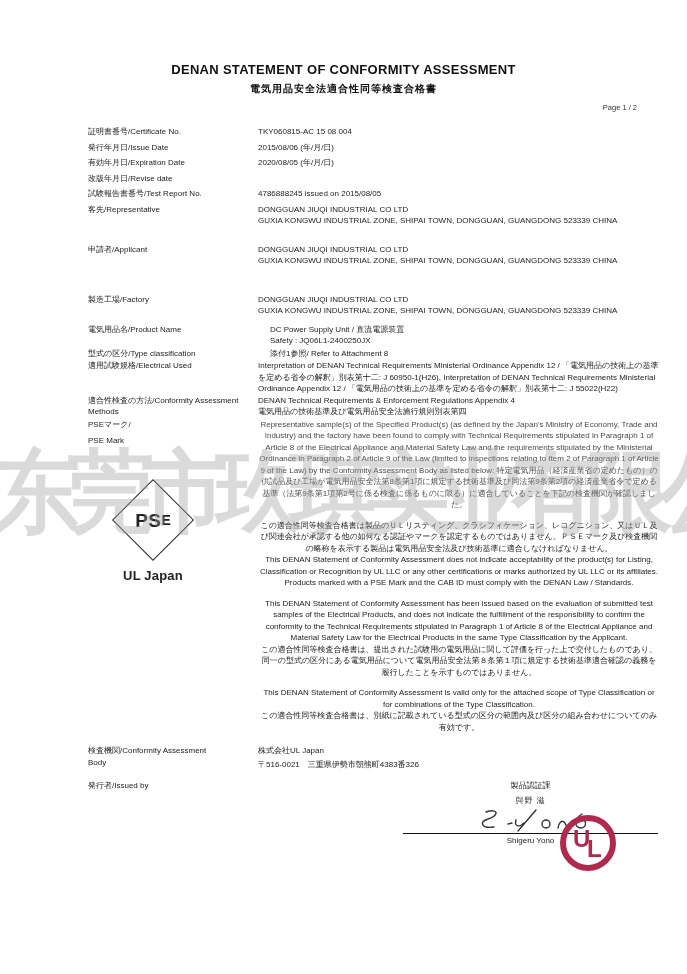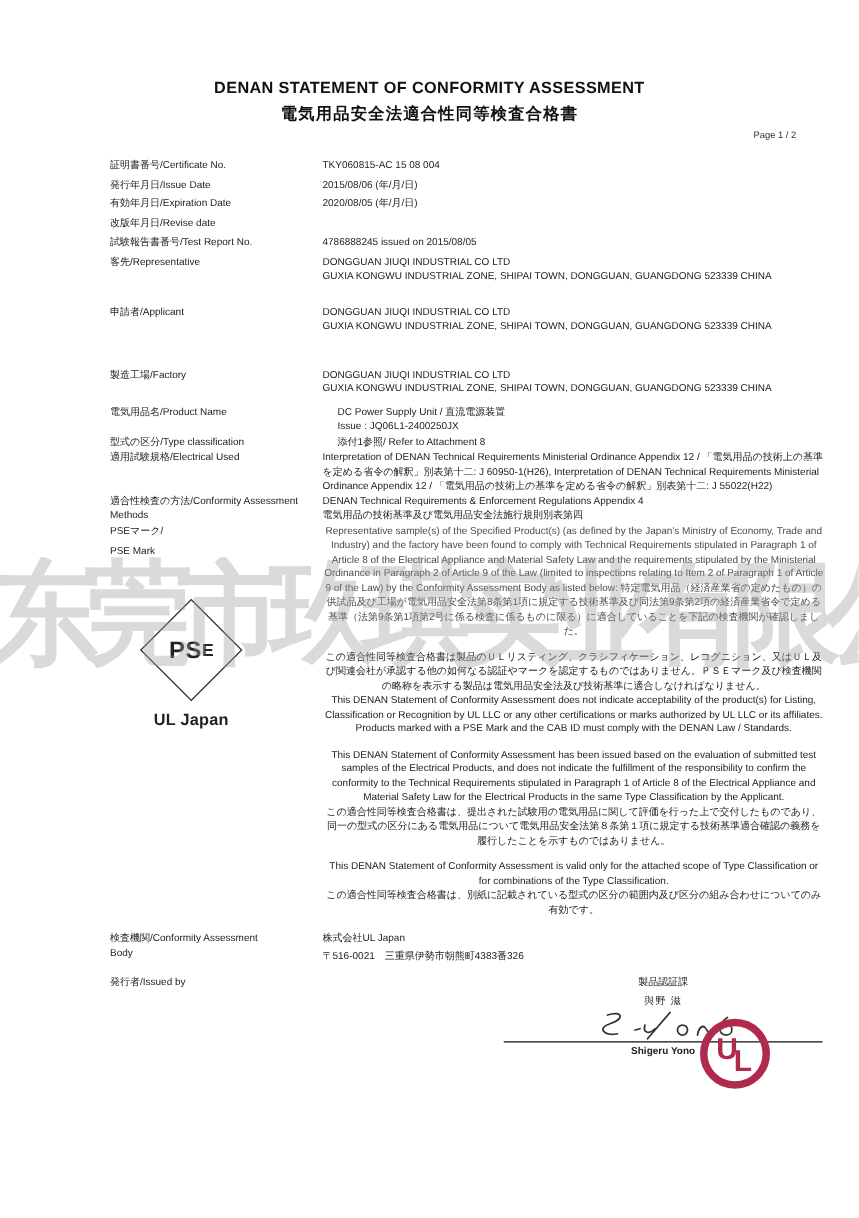--- a/index.html
+++ b/index.html
@@ -6,21 +6,21 @@
   html,body { background:#ffffff; }
   body { font-family:"Liberation Sans","DejaVu Sans",sans-serif; color:#222; }
   .doc {
     position:relative; width:687px; height:974px; margin:0 auto;
     background:#ffffff; overflow:hidden;
   }
 
   
   .header { position:absolute; top:62px; left:0; width:100%; text-align:center; color:#111; }
   .title-en { font-size:13px; font-weight:bold; letter-spacing:.3px; }
-  .title-ja { font-size:13px; font-weight:bold; margin-top:5px; letter-spacing:1px; }
+  .title-ja { font-size:10px; font-weight:bold; margin-top:5px; letter-spacing:1px; }
   .page-indicator { position:absolute; top:103px; right:50px; font-size:7.5px; color:#333; }
 
   
   .fields { position:absolute; top:126px; left:88px; right:27px; font-size:8px; line-height:11.5px; }
   .row { display:flex; margin-bottom:4px; }
   .row .lbl { width:170px; flex:0 0 170px; color:#1c1c1c; padding-right:8px; }
   .row .val { flex:1; color:#1c1c1c; }
   .mb17 { margin-bottom:17px; } .mb27 { margin-bottom:27px; } .mb7 { margin-bottom:7px; }
   .mb1 { margin-bottom:1px;gap:12px; } .mb0 { margin-bottom:0; }
 
@@ -48,21 +48,21 @@
   .cab-row .lbl { width:170px; flex:0 0 170px; padding-right:8px; }
   .cab-row .lbl .l2 { margin-top:0; }
   .cab-row .val .v2 { margin-top:2px; }
   .issued-row { display:flex; margin-top:10px; }
   .issued-row .lbl { width:170px; flex:0 0 170px; padding-right:8px; }
   .sig-block { margin-left:145px; width:255px; text-align:center; }
   .sig-block .dept { margin-bottom:3px; }
   .sig-block .signer-ja { margin-bottom:1px; letter-spacing:1px; }
   .sig-scribble { display:block; margin:0 auto; }
   .sig-line { border-bottom:1.3px solid #111; width:100%; margin-top:-6px; }
-  .signer-en { margin-top:1px;font-weight:bold; }
+  .signer-en { margin-top:1px; }
 
   
   .ul-logo { position:absolute; right:70px; top:814px; width:58px; height:58px; }
 
   
   .watermark {
     position:absolute; top:448px; left:-6px; width:740px;
     font-size:86px; font-weight:bold; line-height:1;
     color:#9f9f9f; opacity:.38; letter-spacing:-12px;
     white-space:nowrap; overflow:hidden; pointer-events:none; z-index:5;
@@ -125,21 +125,21 @@
       <div class="val">
         <div>DONGGUAN JIUQI INDUSTRIAL CO LTD</div>
         <div>GUXIA KONGWU INDUSTRIAL ZONE, SHIPAI TOWN, DONGGUAN, GUANGDONG 523339 CHINA</div>
       </div>
     </div>
 
     <div class="row mb1">
       <div class="lbl">電気用品名/Product Name</div>
       <div class="val">
         <div>DC Power Supply Unit / 直流電源装置</div>
-        <div>Issue : JQ06L1-2400250JX</div>
+        <div>Safety : JQ06L1-2400250JX</div>
       </div>
     </div>
 
     <div class="row mb1">
       <div class="lbl">型式の区分/Type classification</div>
       <div class="val">添付1参照/ Refer to Attachment 8</div>
     </div>
 
     <div class="row mb0">
       <div class="lbl">適用試験規格/Electrical Used</div>

